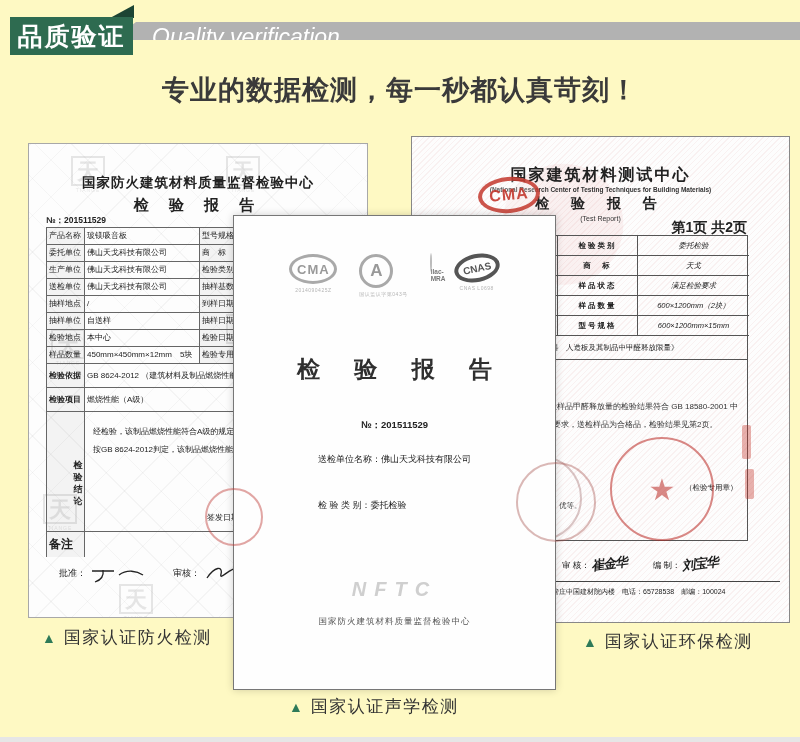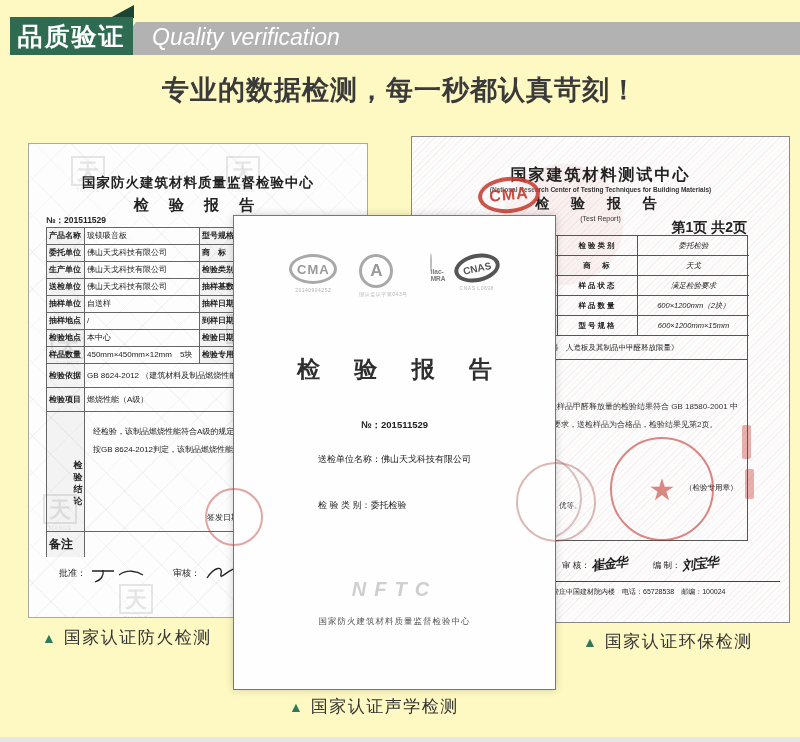--- a/index.html
+++ b/index.html
@@ -6,21 +6,21 @@
   html,body { background:#fff; }
   body { font-family:"Liberation Sans","DejaVu Sans",sans-serif; color:#333; }
   #stage { position:relative; width:800px; height:742px; background:#fef9c3; overflow:hidden; }
 
   
   .badge { position:absolute; left:10px; top:17px; width:123px; height:38px;
            background:#2e6b50; color:#fff; font-size:25px; font-weight:bold;
            letter-spacing:2px; text-align:center; line-height:38px; z-index:5; }
   .badge-fold { position:absolute; left:110px; top:5px; width:24px; height:13px;
                 background:#1c4433; clip-path:polygon(0 100%,100% 100%,100% 0); z-index:4; }
-  .banner { position:absolute; left:112px; top:22px; width:688px; height:33px;
+  .banner { position:absolute; left:112px; top:22px; width:688px; height:18px;
             background:#b2b2b2; clip-path:polygon(24px 0,100% 0,100% 100%,0 100%); z-index:3; }
   .banner span { display:block; padding-left:40px; color:#fff; font-size:23px;
                  font-style:italic; line-height:31px; }
   .headline { position:absolute; left:0; top:72px; width:800px; text-align:center;
               font-size:27px; font-weight:bold; color:#3a3a3a; letter-spacing:1px; }
 
   
   .paper { position:absolute; background:#fdfdfd; border:1px solid #999; overflow:hidden; }
   #fire-paper { left:28px; top:143px; width:340px; height:475px; z-index:1;
      background-image:
@@ -40,21 +40,21 @@
   
   .f-org { top:30px; font-size:13.5px; font-weight:bold; color:#222; letter-spacing:1px; }
   .f-rtitle { top:52px; font-size:15px; font-weight:bold; letter-spacing:8px; color:#222; }
   .f-no { left:17px; top:71px; font-size:8.5px; font-weight:bold; color:#222; }
   .f-table { left:17px; top:83px; width:307px; border:1px solid #666; border-bottom:none; }
   .f-row { display:grid; grid-template-columns:38px 115px 54px 1fr; height:17px; }
   .f-row > span { border-right:1px solid #666; border-bottom:1px solid #666;
                   font-size:8px; line-height:16px; padding:0 2px; overflow:hidden;
                   white-space:nowrap; color:#222; }
   .f-row > span:last-child { border-right:none; }
-  .f-row .lab { background:rgba(120,120,120,.07); font-weight:bold; }
+  .f-row .lab { background:rgba(120,120,120,.07); font-weight:normal; }
   .f-span { display:grid; grid-template-columns:38px 1fr; height:24px; }
   .f-span > span { border-right:1px solid #666; border-bottom:1px solid #666;
                    font-size:8px; line-height:23px; padding:0 2px; white-space:nowrap;
                    overflow:hidden; color:#222; }
   .f-span > span:last-child { border-right:none; }
   .f-concl { display:grid; grid-template-columns:38px 1fr; height:120px; }
   .f-concl > .vlab { border-right:1px solid #666; border-bottom:1px solid #666;
                      writing-mode:vertical-rl; text-align:center; letter-spacing:12px;
                      font-size:9px; font-weight:bold; padding-top:10px; color:#222;
                      background:rgba(120,120,120,.07);}
@@ -209,29 +209,29 @@
           <span class="lab">检验类别</span>
           <span></span>
         </div>
       <div class="f-row">
           <span class="lab">送检单位</span>
           <span>佛山天戈科技有限公司</span>
           <span class="lab">抽样基数</span>
           <span></span>
         </div>
       <div class="f-row">
+          <span class="lab">抽样地点</span>
+          <span>/</span>
+          <span class="lab">到样日期</span>
+          <span></span>
+        </div>
+      <div class="f-row">
           <span class="lab">抽样单位</span>
           <span>自送样</span>
           <span class="lab">抽样日期</span>
-          <span></span>
-        </div>
-      <div class="f-row">
-          <span class="lab">抽样地点</span>
-          <span>/</span>
-          <span class="lab">到样日期</span>
           <span></span>
         </div>
       <div class="f-row">
           <span class="lab">检验地点</span>
           <span>本中心</span>
           <span class="lab">检验日期</span>
           <span></span>
         </div>
       <div class="f-row">
           <span class="lab">样品数量</span>

